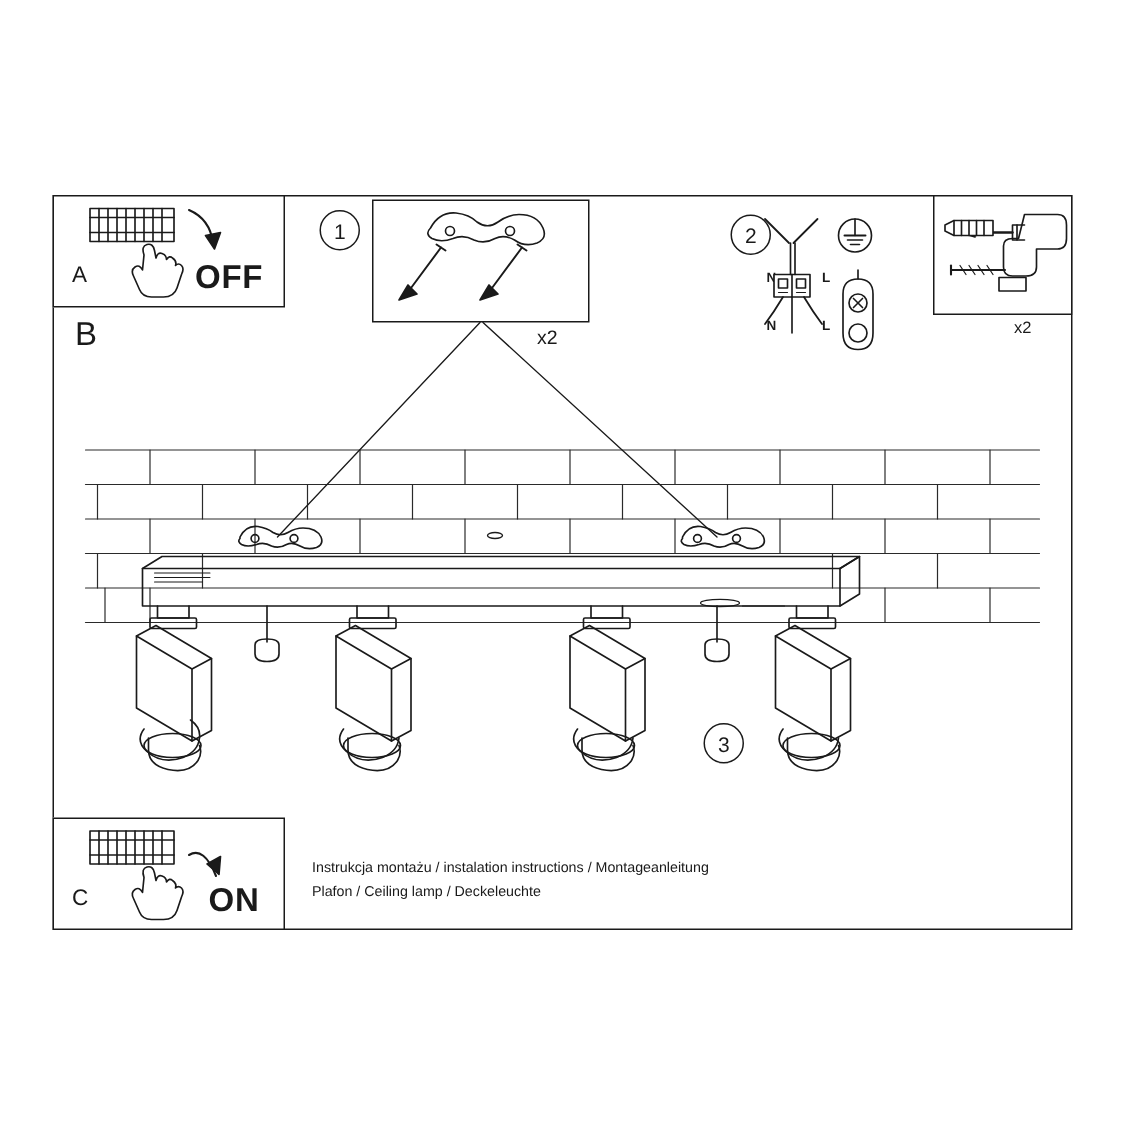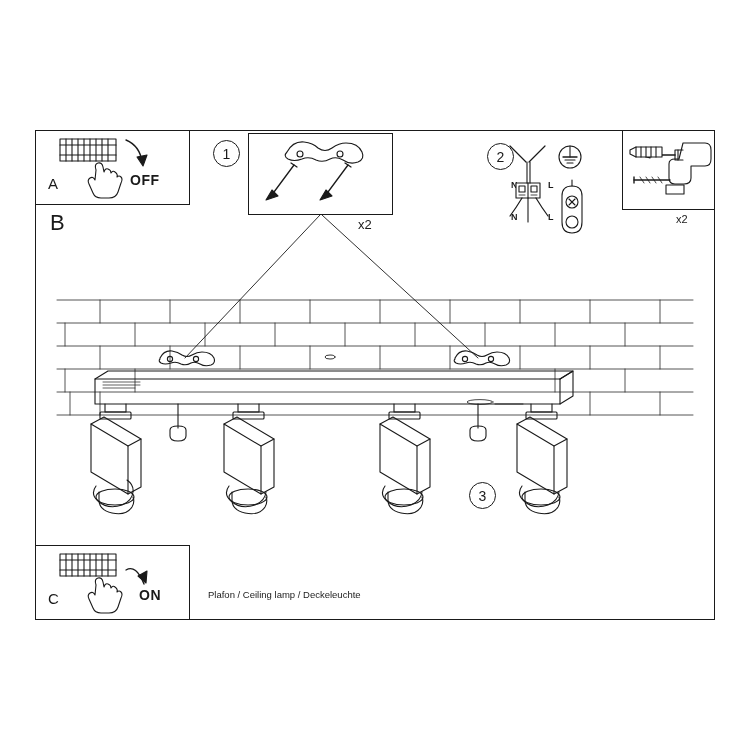--- a/index.html
+++ b/index.html
@@ -61,21 +61,21 @@
     font-weight: 400;
     color: #1a1a1a;
   }
   .big-letter {
     position: absolute;
     font-size: 22px;
     color: #1a1a1a;
   }
   .onoff-label {
     position: absolute;
-    font-size: 14px;
+    font-size: 22px;
     font-weight: 700;
     letter-spacing: 0.5px;
   }
   .circ-num {
     position: absolute;
     width: 25px; height: 25px;
     border: 1.4px solid #1a1a1a;
     border-radius: 50%;
     display: flex;
     align-items: center;
@@ -131,20 +131,21 @@
   <div class="wire-label" style="left:511px; top:180px;">N</div>
   <div class="wire-label" style="left:548px; top:180px;">L</div>
   <div class="wire-label" style="left:511px; top:212px;">N</div>
   <div class="wire-label" style="left:548px; top:212px;">L</div>
 
   <div class="circ-num" style="left:469px; top:482px;">3</div>
 
   <div class="box" id="box-drill"></div>
   <div class="qty" style="left:676px; top:177px; font-size:11px;">x2</div>
 
+  <div class="caption" style="left:208px; top:572px;">Instrukcja montażu / instalation instructions / Montageanleitung</div>
   <div class="caption" style="left:208px; top:588px;">Plafon / Ceiling lamp / Deckeleuchte</div>
 
   <svg class="overlay" viewBox="0 0 750 750" xmlns="http://www.w3.org/2000/svg">
     <g fill="none" stroke="#1a1a1a" stroke-width="1.1" stroke-linecap="round" stroke-linejoin="round">
 
       <g stroke-width="0.8" stroke="#2a2a2a">
         <line x1="57" y1="300" x2="693" y2="300"></line>
         <line x1="57" y1="323" x2="693" y2="323"></line>
         <line x1="57" y1="346" x2="693" y2="346"></line>
         <line x1="57" y1="369" x2="693" y2="369"></line>

